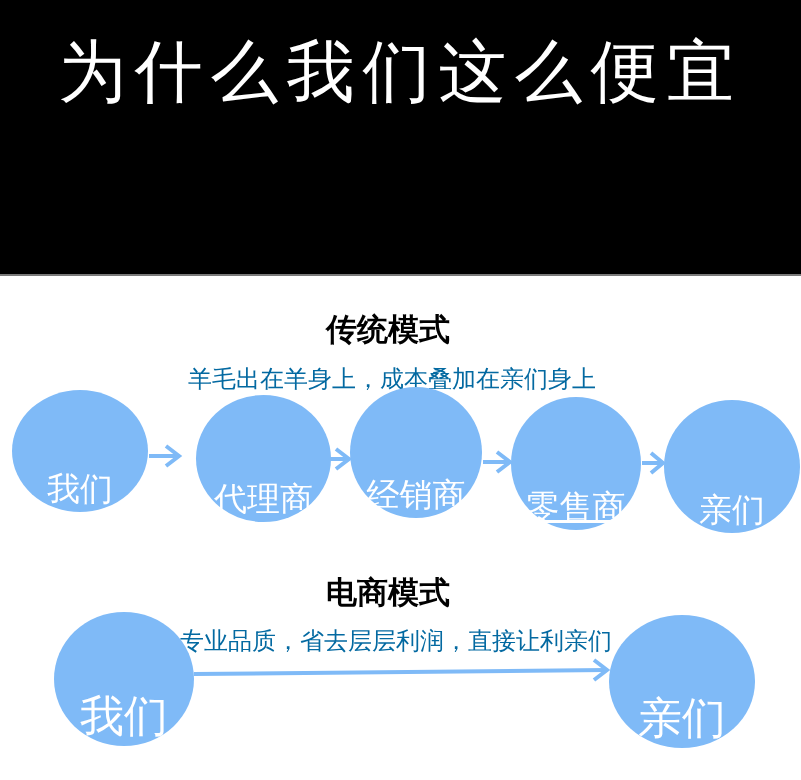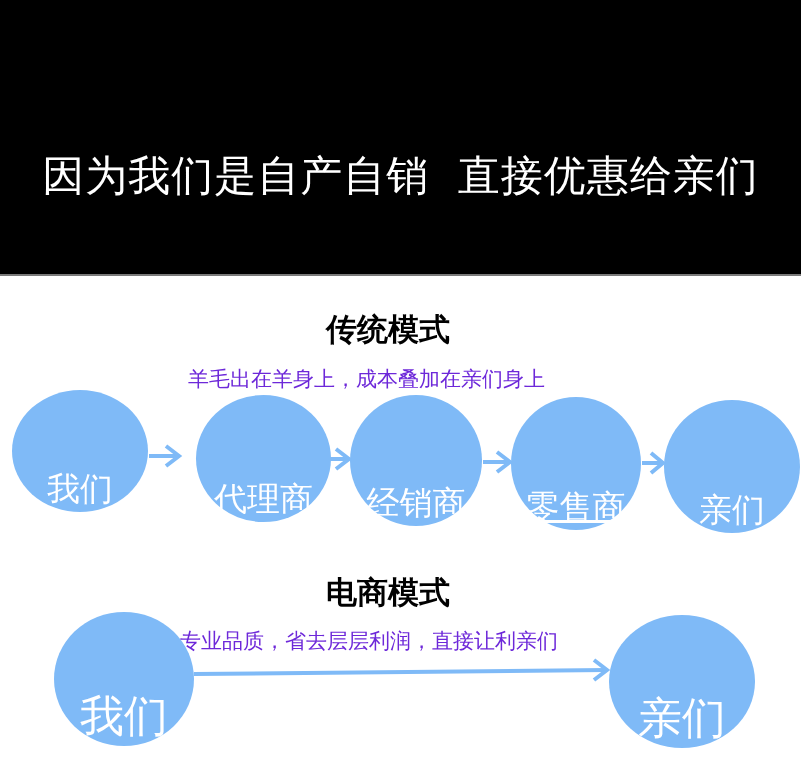--- a/index.html
+++ b/index.html
@@ -22,53 +22,53 @@
       text-align: center; color: #ffffff;
       font-size: 42px; line-height: 56px; letter-spacing: 1px;
       white-space: pre;
     }
 
     .section-title {
       position: absolute; left: 0; width: 776px; text-align: center;
       color: #000000; font-weight: bold; font-size: 31px; line-height: 40px;
     }
     .section-note {
-      position: absolute; color: #6d28d9; font-size: 21px; line-height: 28px;
+      position: absolute; color: #0369a1; font-size: 24px; line-height: 28px;
       white-space: nowrap;
     }
 
     .node {
       position: absolute; border-radius: 50%;
       background: #7fbaf7;
       display: flex; align-items: flex-end; justify-content: center;
       color: #ffffff; white-space: nowrap;
     }
     .node span { display: block; }
     .node.sm { font-size: 33px; }
     .node.lg { font-size: 44px; }
 
     svg.arrows { position: absolute; left: 0; top: 0; width: 801px; height: 780px; pointer-events: none; }
   </style>
 </head>
 <body>
 
 <div class="banner">
-  <div class="banner-subtitle">因为我们是自产自销  直接优惠给亲们</div>
+  <div class="banner-title">为什么我们这么便宜</div>
 </div>
 
 <div class="section-title" style="top:309px;">传统模式</div>
 <div class="section-note" style="left:188px; top:365px;">羊毛出在羊身上，成本叠加在亲们身上</div>
 
 <div class="node sm" style="left:12px; top:390px; width:136px; height:122px;">
   <span>我们</span>
 </div>
 <div class="node sm" style="left:196px; top:395px; width:135px; height:127px;">
   <span>代理商</span>
 </div>
-<div class="node sm" style="left:350px; top:395px; width:132px; height:131px;">
+<div class="node sm" style="left:350px; top:387px; width:132px; height:131px;">
   <span>经销商</span>
 </div>
 <div class="node sm" style="left:511px; top:397px; width:130px; height:133px;text-decoration:underline;">
   <span>零售商</span>
 </div>
 <div class="node sm" style="left:664px; top:400px; width:136px; height:133px;">
   <span>亲们</span>
 </div>
 
 <div class="section-title" style="top:572px;">电商模式</div>

